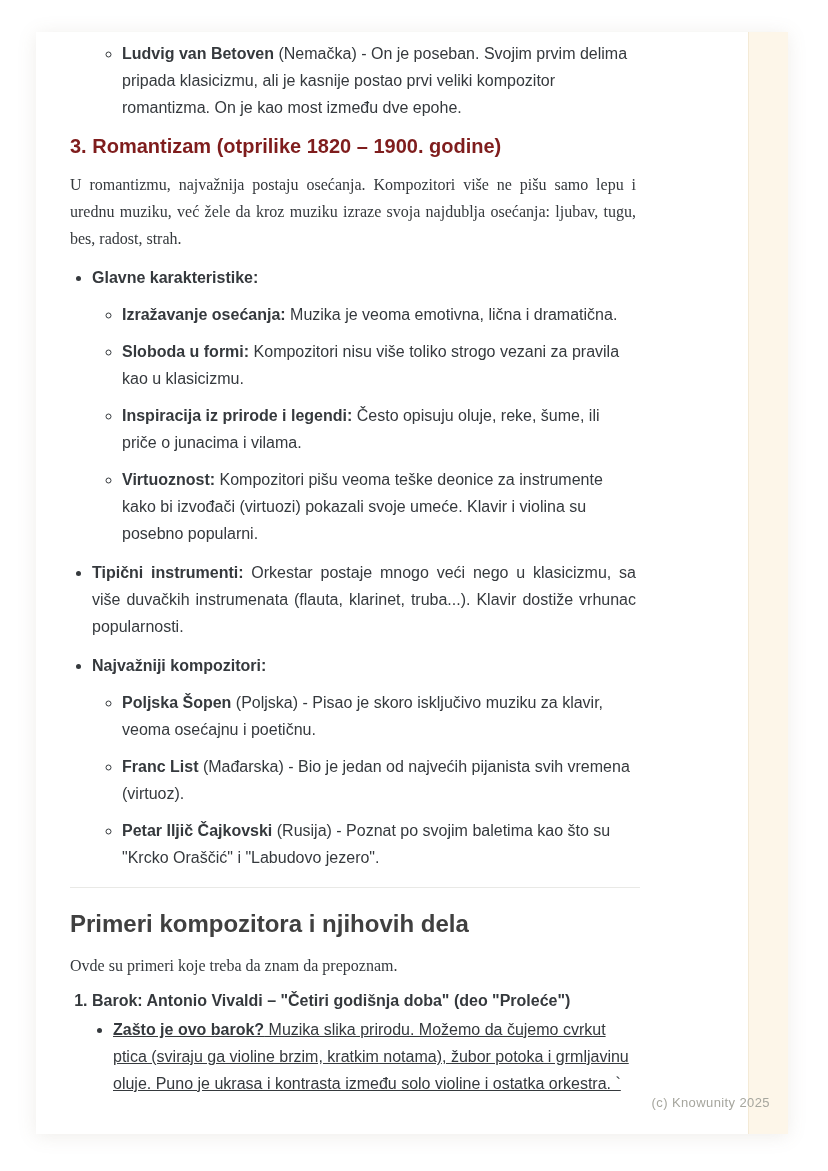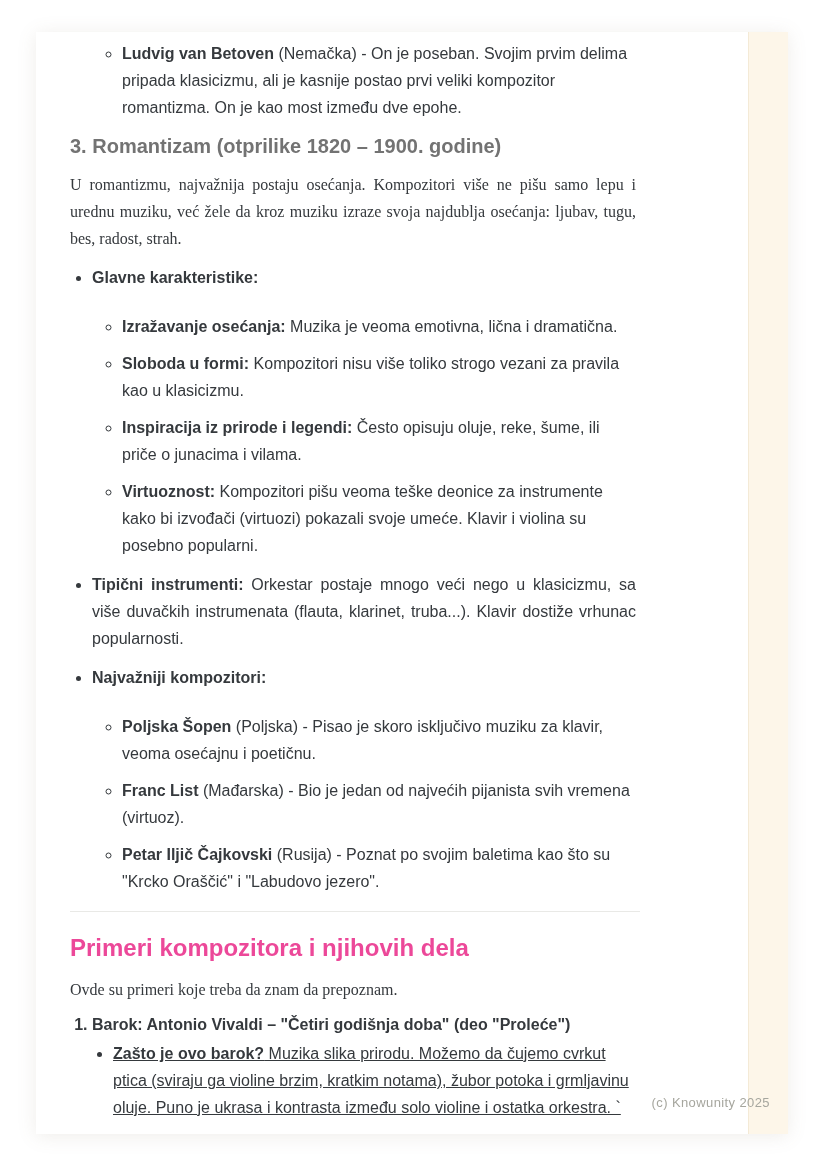--- a/index.html
+++ b/index.html
@@ -31,38 +31,38 @@
     padding: 8px 0 0 34px;
     width: 600px; 
     font-size: 16px;
     line-height: 27px;
     z-index: 1;
   }
   .content-inner { width: 566px; }
   ul, ol { margin: 0; padding: 0; }
   ul.l2-first { list-style: circle; padding-left: 52px; margin: 0; }
   ul.l1 { list-style: disc; padding-left: 22px; margin-top: 12px; }
-  ul.l2 { list-style: circle; padding-left: 30px; margin-top: 22px; }
+  ul.l2 { list-style: circle; padding-left: 30px; margin-top: 10px; }
   ol.num { list-style: decimal; padding-left: 22px; margin-top: 8px; font-weight: 700; }
   ol.num ul.detail { list-style: disc; padding-left: 21px; margin-top: 2px; font-weight: 400; text-decoration: underline; }
   li { margin-bottom: 0; }
   ul.l1 > li { margin-bottom: 12px; }
   ul.l1 > li:last-child { margin-bottom: 0; }
   ul.l2 > li { margin-bottom: 10px; }
   ul.l2 > li:last-child { margin-bottom: 0; }
   .b { font-weight: 700; }
   .justify { text-align: justify; }
   h3.faded {
-    color: #737373;
+    color: #7f1d1d;
     font-size: 20px; line-height: 26px;
     font-weight: 700;
     margin: 12px 0 0;
   }
   h2.accent {
-    color: #ec4899;
+    color: #404040;
     font-size: 24px; line-height: 32px;
     font-weight: 700;
     margin: 20px 0 0;
   }
   p { margin: 12px 0 0; font-family: Liberation Serif, serif; }
   .divider {
     height: 1px;
     background: #e9e9e6;
     width: 570px;
     margin-top: 16px;

